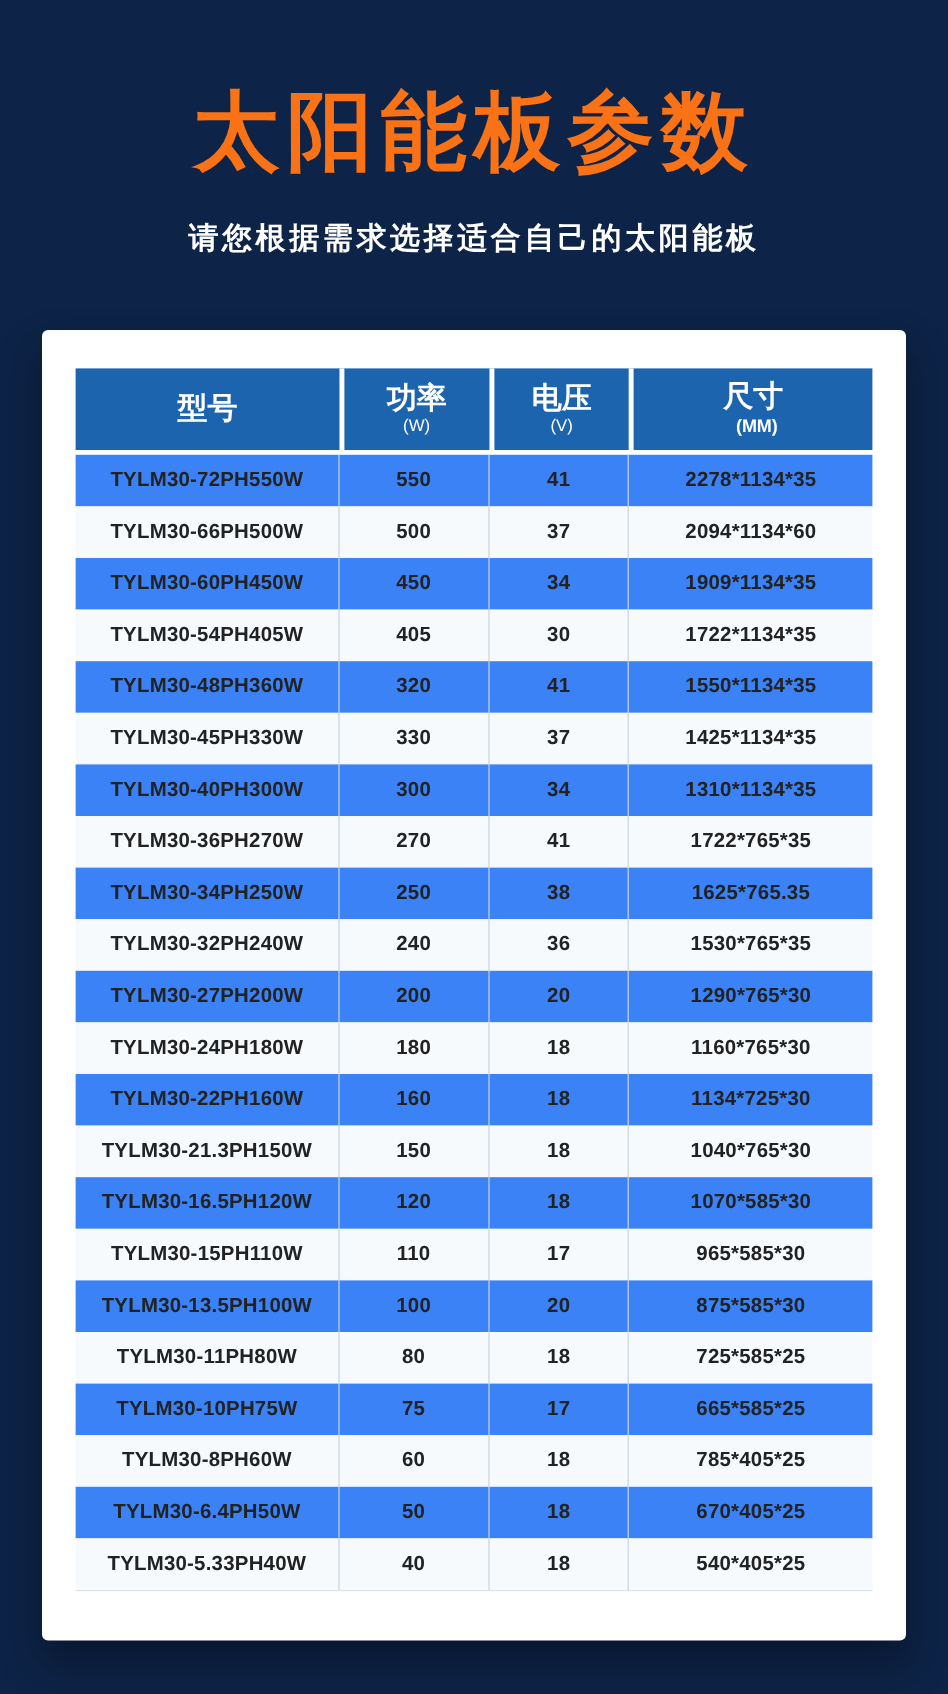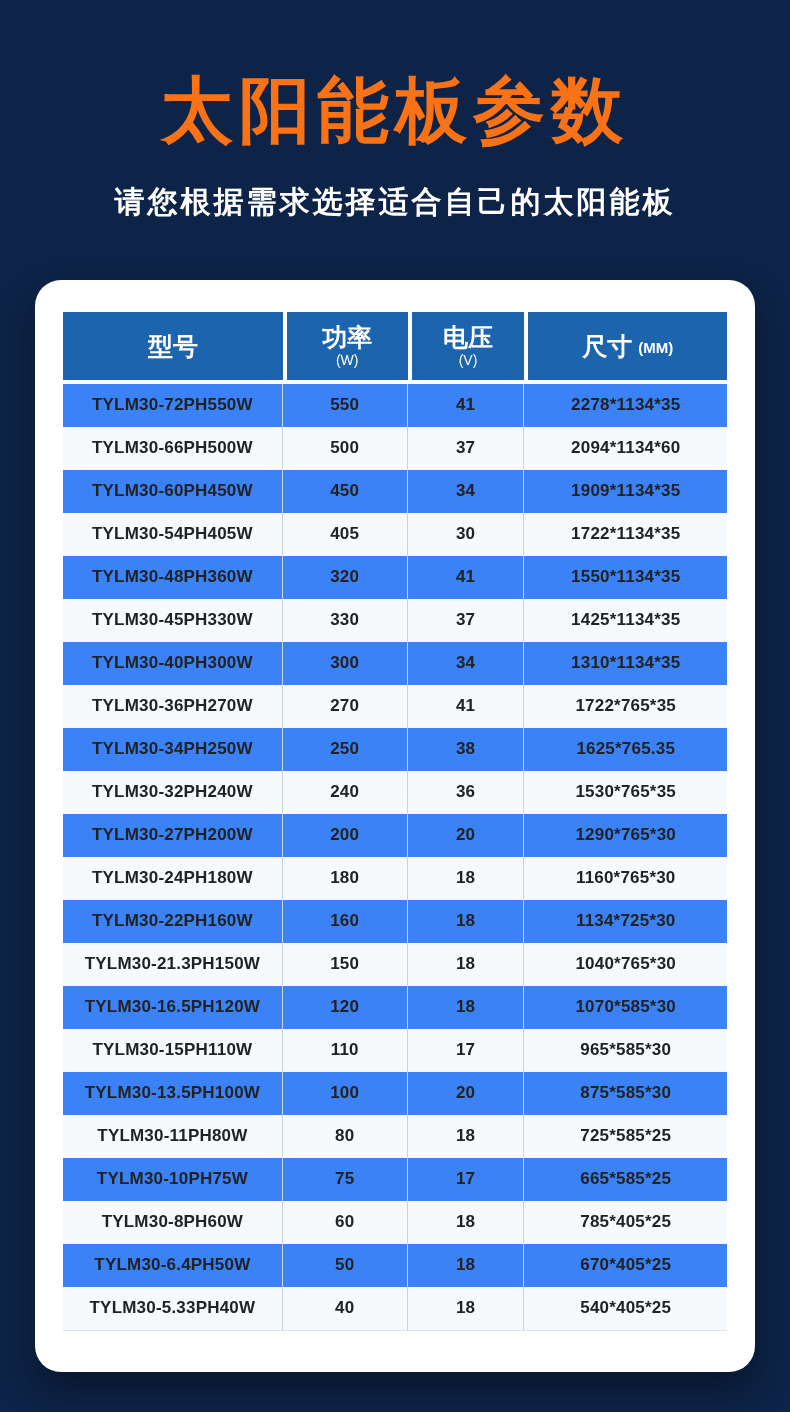--- a/index.html
+++ b/index.html
@@ -15,30 +15,30 @@
     margin: 0;
     color: #f97316;
     font-size: 72px;
     font-weight: 900;
     letter-spacing: 6px;
     line-height: 1.06;
   }
   .hero .sub {
     margin: 38px 0 0 0;
     color: #ffffff;
-    font-size: 30px;
+    font-size: 25px;
     font-weight: 700;
     letter-spacing: 3px;
     line-height: 1.05;
   }
   .card {
     width: 720px; height: 1092px;
     margin: 62px auto 16px auto;
     background: #ffffff;
-    border-radius: 26px;
+    border-radius: 5px;
     box-shadow: 0 18px 34px rgba(0,0,0,0.35);
     padding: 32px 28px 4px 28px;
   }
   .spec-table { width: 100%; }
   .thead {
     display: grid;
     grid-template-columns: 33.1fr 18.8fr 17.6fr 30.5fr;
     height: 72px;
     border-bottom: 4px solid #ffffff;
   }
@@ -47,21 +47,21 @@
     color: #ffffff;
     display: flex;
     flex-direction: column;
     align-items: center;
     justify-content: center;
     line-height: 1.05;
   }
   .th:not(:first-child) { border-left: 4px solid #ffffff; }
   .th-label { font-size: 25px; font-weight: 700; }
   .th-unit { font-size: 14px; font-weight: 400; margin-top: 2px; }
-  .th-inline { flex-direction: row; }
+  .th-inline { flex-direction: column; }
   .th-inline .th-unit { font-size: 15px; font-weight: 700; margin: 5px 0 0 6px; }
   .tbody { border-bottom: 1px solid #dce6ec; }
   .tr {
     display: grid;
     grid-template-columns: 33.1fr 18.8fr 17.6fr 30.5fr;
     height: 43px;
   }
   .tr.alt   { background: #3b82f6; }
   .tr.plain { background: #f6fafd; }
   .td {

